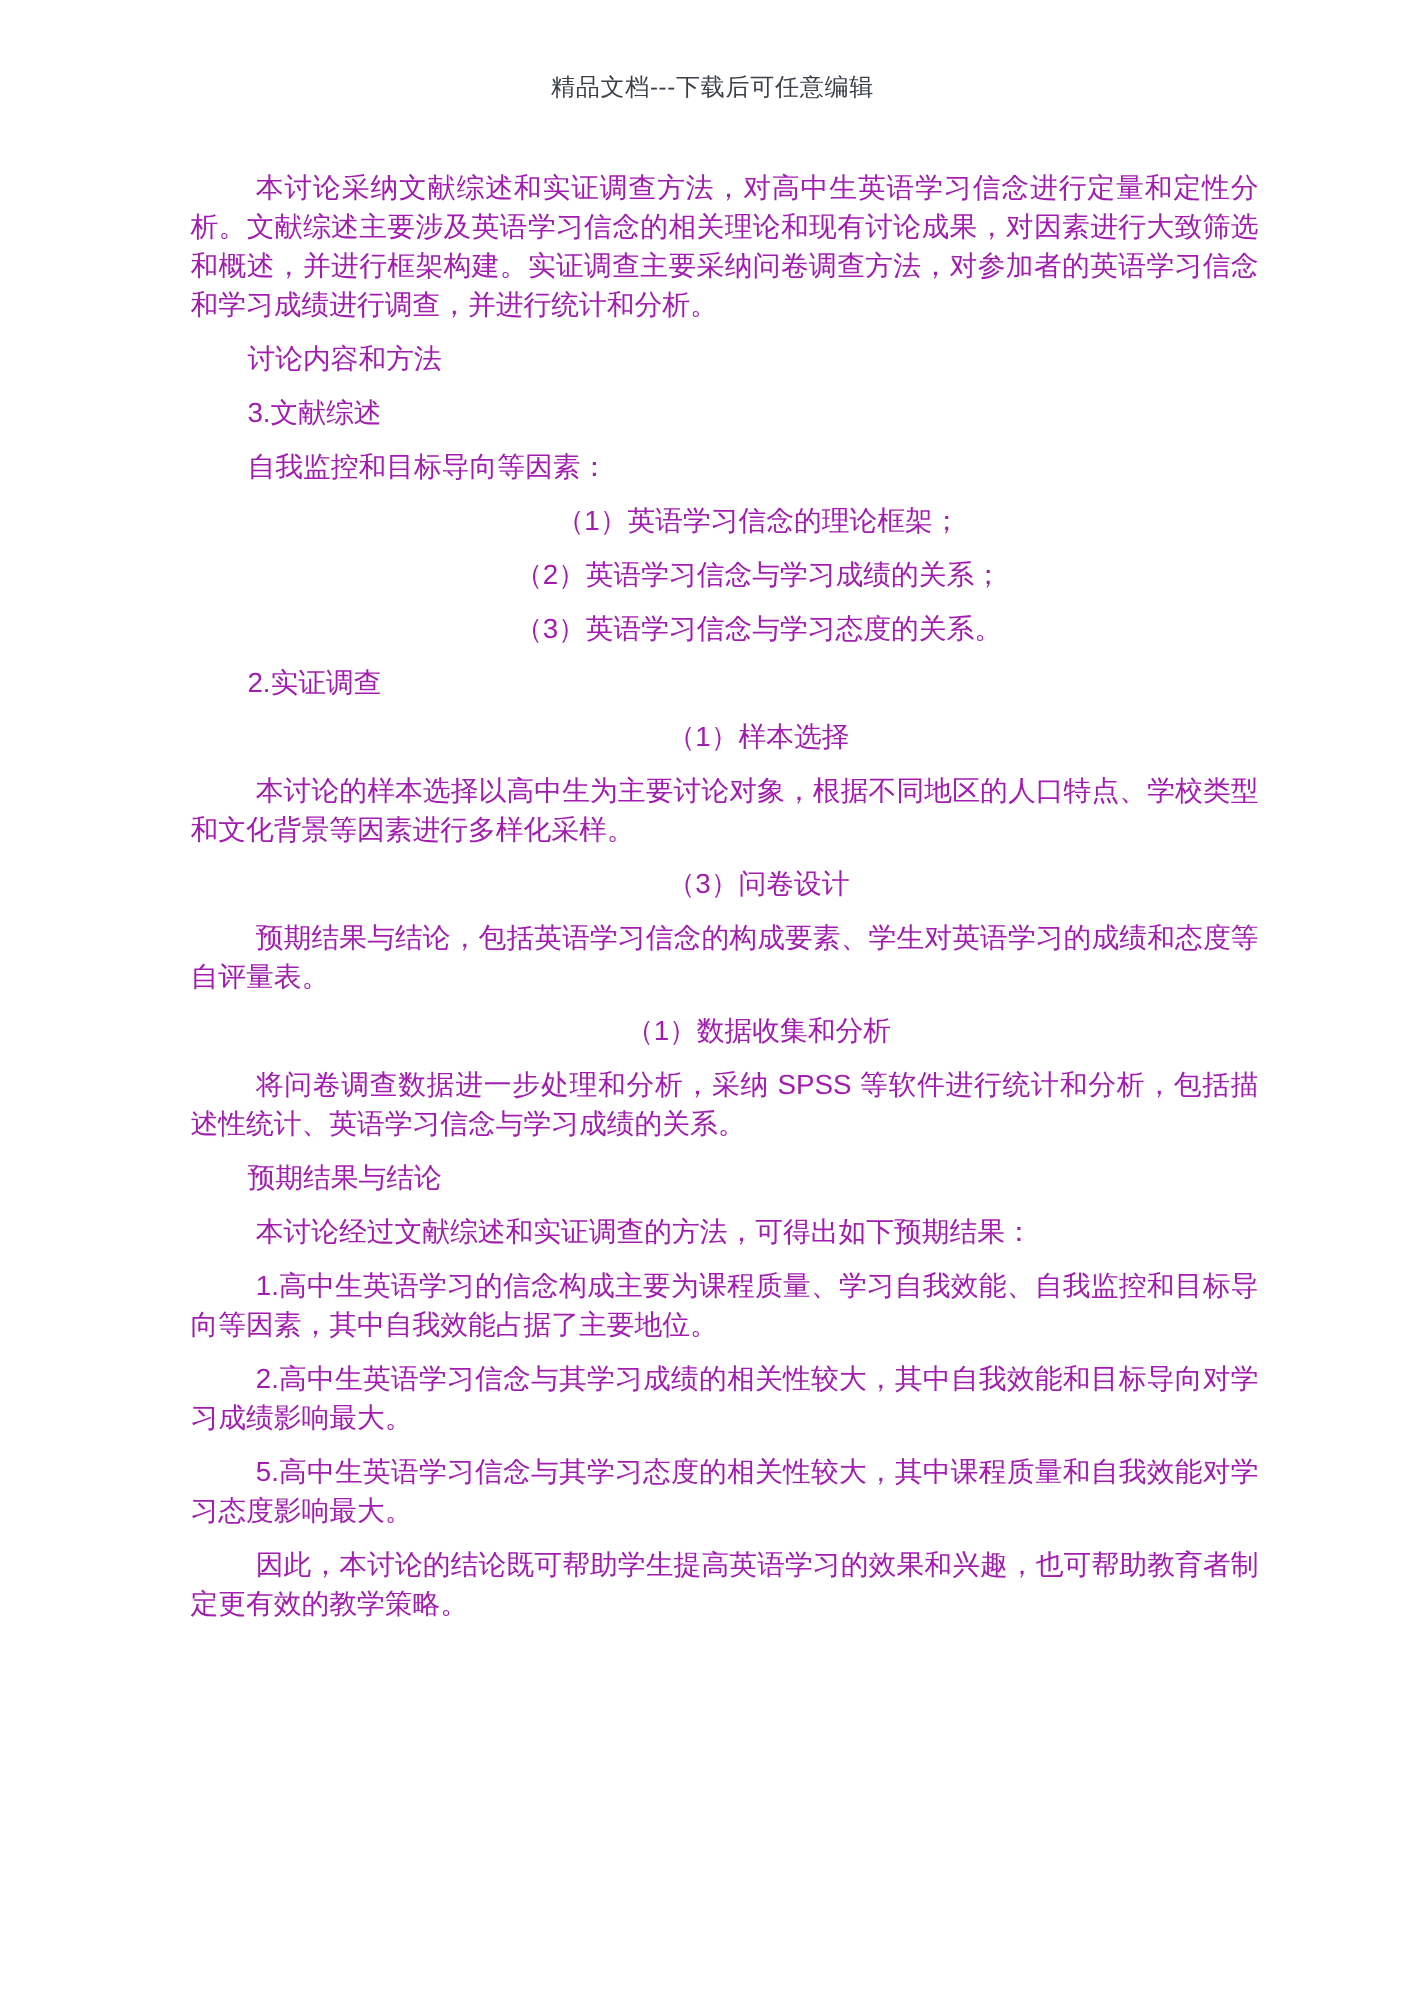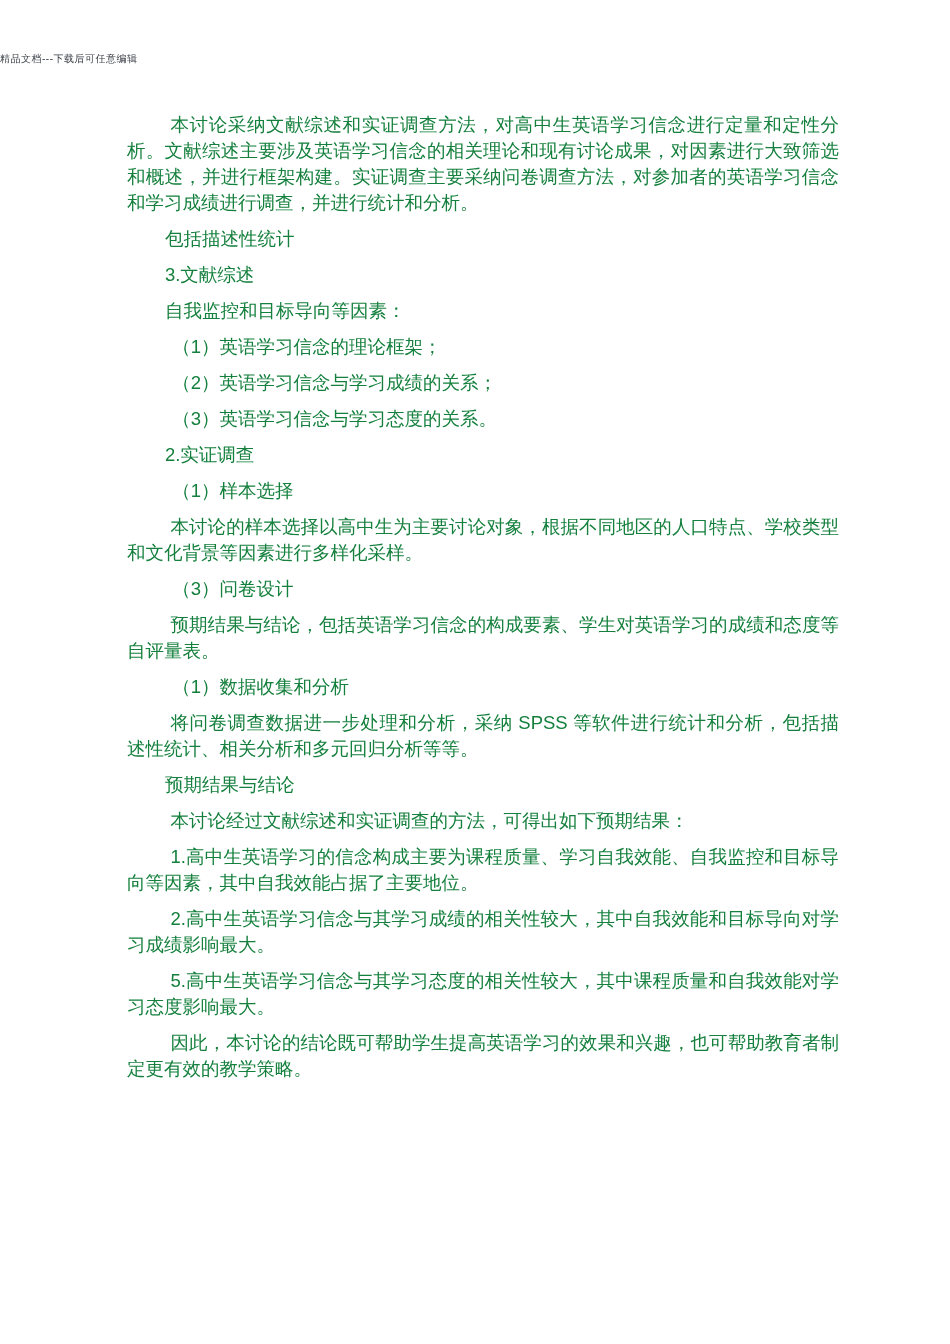--- a/index.html
+++ b/index.html
@@ -17,21 +17,22 @@
   .page {
     position: absolute;
     inset: 0;
     background: #ffffff;
   }
   .page-header {
     position: absolute;
     top: 49px;
     left: 0;
     width: 100%;
-    font-size: 10px;
+    text-align: center;
+    font-size: 16px;
     line-height: 20px;
     color: #3b4149;
     letter-spacing: 0.5px;
   }
   .content {
     position: absolute;
     left: 127px;
     top: 112px;
     width: 712px;
     font-size: 18.5px;
@@ -42,45 +43,45 @@
   .content p {
     margin: 0 0 10px 0;
     text-indent: 2.35em;
   }
   .content p.heading {
     text-indent: 2.05em;
     text-align: left;
   }
   .content p.list-item {
     text-indent: 2.45em;
-    text-align: left;
+    text-align: center;
   }
 </style>
 </head>
 <body style="background: rgb(255, 255, 255);">
 
 <div class="page">
   <div class="page-header" style="color: rgb(59, 65, 73);">精品文档---下载后可任意编辑</div>
 
-  <div class="content" style="color: #15803d;">
+  <div class="content" style="color: #a21caf;">
 
   <p class="body-para">本讨论采纳文献综述和实证调查方法，对高中生英语学习信念进行定量和定性分析。文献综述主要涉及英语学习信念的相关理论和现有讨论成果，对因素进行大致筛选和概述，并进行框架构建。实证调查主要采纳问卷调查方法，对参加者的英语学习信念和学习成绩进行调查，并进行统计和分析。</p>
-      <p class="heading">包括描述性统计</p>
+      <p class="heading">讨论内容和方法</p>
       <p class="heading">3.文献综述</p>
       <p class="heading">自我监控和目标导向等因素：</p>
       <p class="list-item">（1）英语学习信念的理论框架；</p>
       <p class="list-item">（2）英语学习信念与学习成绩的关系；</p>
       <p class="list-item">（3）英语学习信念与学习态度的关系。</p>
       <p class="heading">2.实证调查</p>
       <p class="list-item">（1）样本选择</p>
       <p class="body-para">本讨论的样本选择以高中生为主要讨论对象，根据不同地区的人口特点、学校类型和文化背景等因素进行多样化采样。</p>
       <p class="list-item">（3）问卷设计</p>
       <p class="body-para">预期结果与结论，包括英语学习信念的构成要素、学生对英语学习的成绩和态度等自评量表。</p>
       <p class="list-item">（1）数据收集和分析</p>
-      <p class="body-para">将问卷调查数据进一步处理和分析，采纳 SPSS 等软件进行统计和分析，包括描述性统计、相关分析和多元回归分析等等。</p>
+      <p class="body-para">将问卷调查数据进一步处理和分析，采纳 SPSS 等软件进行统计和分析，包括描述性统计、英语学习信念与学习成绩的关系。</p>
       <p class="heading">预期结果与结论</p>
       <p class="body-para">本讨论经过文献综述和实证调查的方法，可得出如下预期结果：</p>
       <p class="body-para">1.高中生英语学习的信念构成主要为课程质量、学习自我效能、自我监控和目标导向等因素，其中自我效能占据了主要地位。</p>
       <p class="body-para">2.高中生英语学习信念与其学习成绩的相关性较大，其中自我效能和目标导向对学习成绩影响最大。</p>
       <p class="body-para">5.高中生英语学习信念与其学习态度的相关性较大，其中课程质量和自我效能对学习态度影响最大。</p>
       <p class="body-para">因此，本讨论的结论既可帮助学生提高英语学习的效果和兴趣，也可帮助教育者制定更有效的教学策略。</p>
     </div>
 </div>
 
 </body></html>

